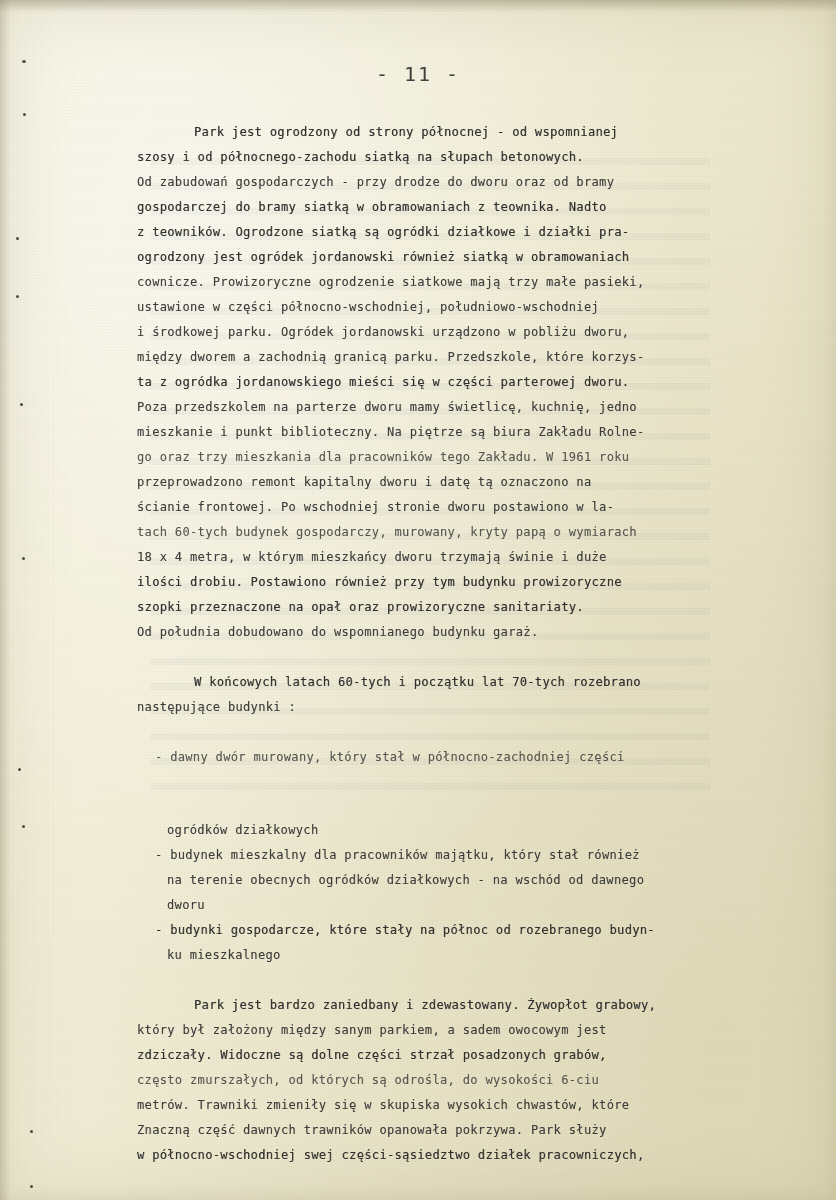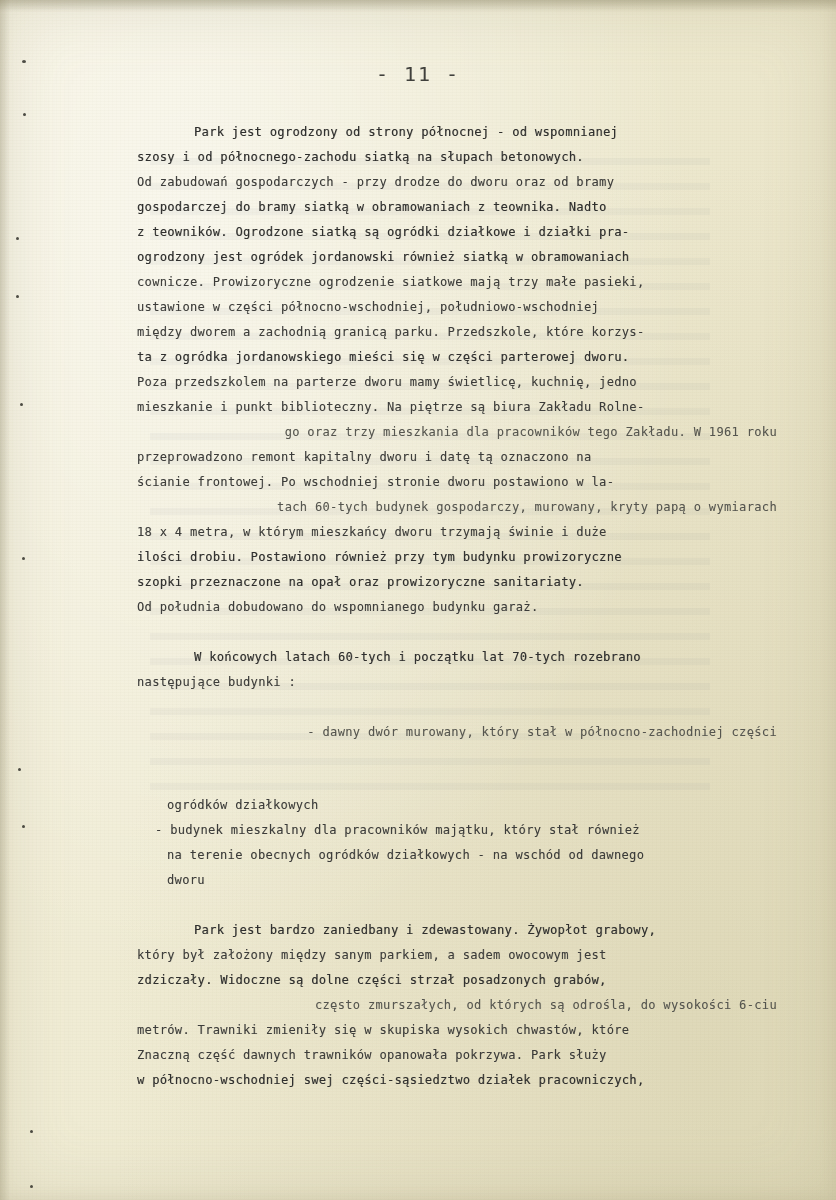--- a/index.html
+++ b/index.html
@@ -104,21 +104,21 @@
     color: #3c3c3a;
     text-shadow: 0.35px 0.35px 0 rgba(70,70,65,0.32);
   }
 
   .line.indent { padding-left: 57px; }
   .line.hang   { padding-left: 18px; }
   .line.blank  { color: transparent; }
 
   
   .ink-dark  { color: #2f2f2e; text-shadow: 0.45px 0.4px 0 rgba(55,55,52,0.45); }
-  .ink-light { color: #55554f; text-shadow: 0.3px 0.3px 0 rgba(90,90,82,0.25); text-align: right; }
+  .ink-light { color: #55554f; text-shadow: 0.3px 0.3px 0 rgba(90,90,82,0.25); }
 </style>
 </head>
 <body>
 
 <div id="page">
 
   <div id="grain"></div>
   <div id="bleed"></div>
 
   <div class="speck" style="left:22px; top:60px; width:4px; height:3px;"></div>
@@ -138,20 +138,21 @@
 
     <div>
       <div class="line indent ink-dark">Park jest ogrodzony od strony północnej - od wspomnianej</div>
       <div class="line ink-dark">szosy i od północnego-zachodu siatką na słupach betonowych.</div>
       <div class="line">Od zabudowań gospodarczych - przy drodze do dworu oraz od bramy</div>
       <div class="line ink-dark">gospodarczej do bramy siatką w obramowaniach z teownika. Nadto</div>
       <div class="line ink-dark">z teowników. Ogrodzone siatką są ogródki działkowe i działki pra-</div>
       <div class="line ink-dark">ogrodzony jest ogródek jordanowski również siatką w obramowaniach</div>
       <div class="line">cownicze. Prowizoryczne ogrodzenie siatkowe mają trzy małe pasieki,</div>
       <div class="line">ustawione w części północno-wschodniej, południowo-wschodniej</div>
+      <div class="line">i środkowej parku. Ogródek jordanowski urządzono w pobliżu dworu,</div>
       <div class="line">między dworem a zachodnią granicą parku. Przedszkole, które korzys-</div>
       <div class="line ink-dark">ta z ogródka jordanowskiego mieści się w części parterowej dworu.</div>
       <div class="line">Poza przedszkolem na parterze dworu mamy świetlicę, kuchnię, jedno</div>
       <div class="line">mieszkanie i punkt biblioteczny. Na piętrze są biura Zakładu Rolne-</div>
       <div class="line ink-light">go oraz trzy mieszkania dla pracowników tego Zakładu. W 1961 roku</div>
       <div class="line">przeprowadzono remont kapitalny dworu i datę tą oznaczono na</div>
       <div class="line">ścianie frontowej. Po wschodniej stronie dworu postawiono w la-</div>
       <div class="line ink-light">tach 60-tych budynek gospodarczy, murowany, kryty papą o wymiarach</div>
       <div class="line">18 x 4 metra, w którym mieszkańcy dworu trzymają świnie i duże</div>
       <div class="line ink-dark">ilości drobiu. Postawiono również przy tym budynku prowizoryczne</div>
@@ -174,20 +175,24 @@
         <div class="line hang ink-light">- dawny dwór murowany, który stał w północno-zachodniej części</div>
         <div class="line hang" style="padding-left:30px;margin-top:48px;">ogródków działkowych</div>
       </div>
 
       <div>
         <div class="line hang">- budynek mieszkalny dla pracowników majątku, który stał również</div>
         <div class="line" style="padding-left:30px;">na terenie obecnych ogródków działkowych - na wschód od dawnego</div>
         <div class="line" style="padding-left:30px;">dworu</div>
       </div>
 
+      <div>
+        <div class="line hang ink-dark">- budynki gospodarcze, które stały na północ od rozebranego budyn-</div>
+        <div class="line" style="padding-left:30px;">ku mieszkalnego</div>
+      </div>
 
     </div>
 
     <div class="line blank">&nbsp;</div>
 
     <div>
       <div class="line indent ink-dark">Park jest bardzo zaniedbany i zdewastowany. Żywopłot grabowy,</div>
       <div class="line">który był założony między sanym parkiem, a sadem owocowym jest</div>
       <div class="line ink-dark">zdziczały. Widoczne są dolne części strzał posadzonych grabów,</div>
       <div class="line ink-light">często zmurszałych, od których są odrośla, do wysokości 6-ciu</div>

